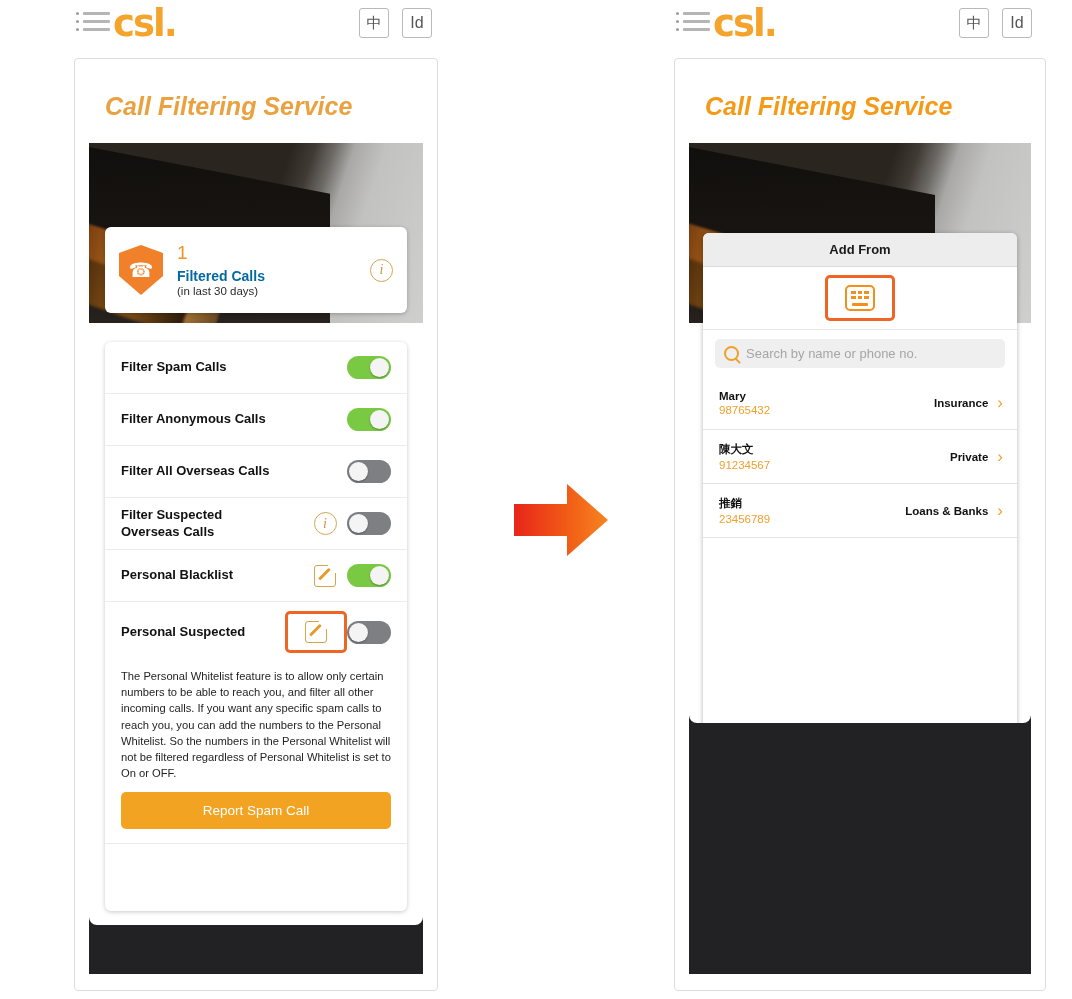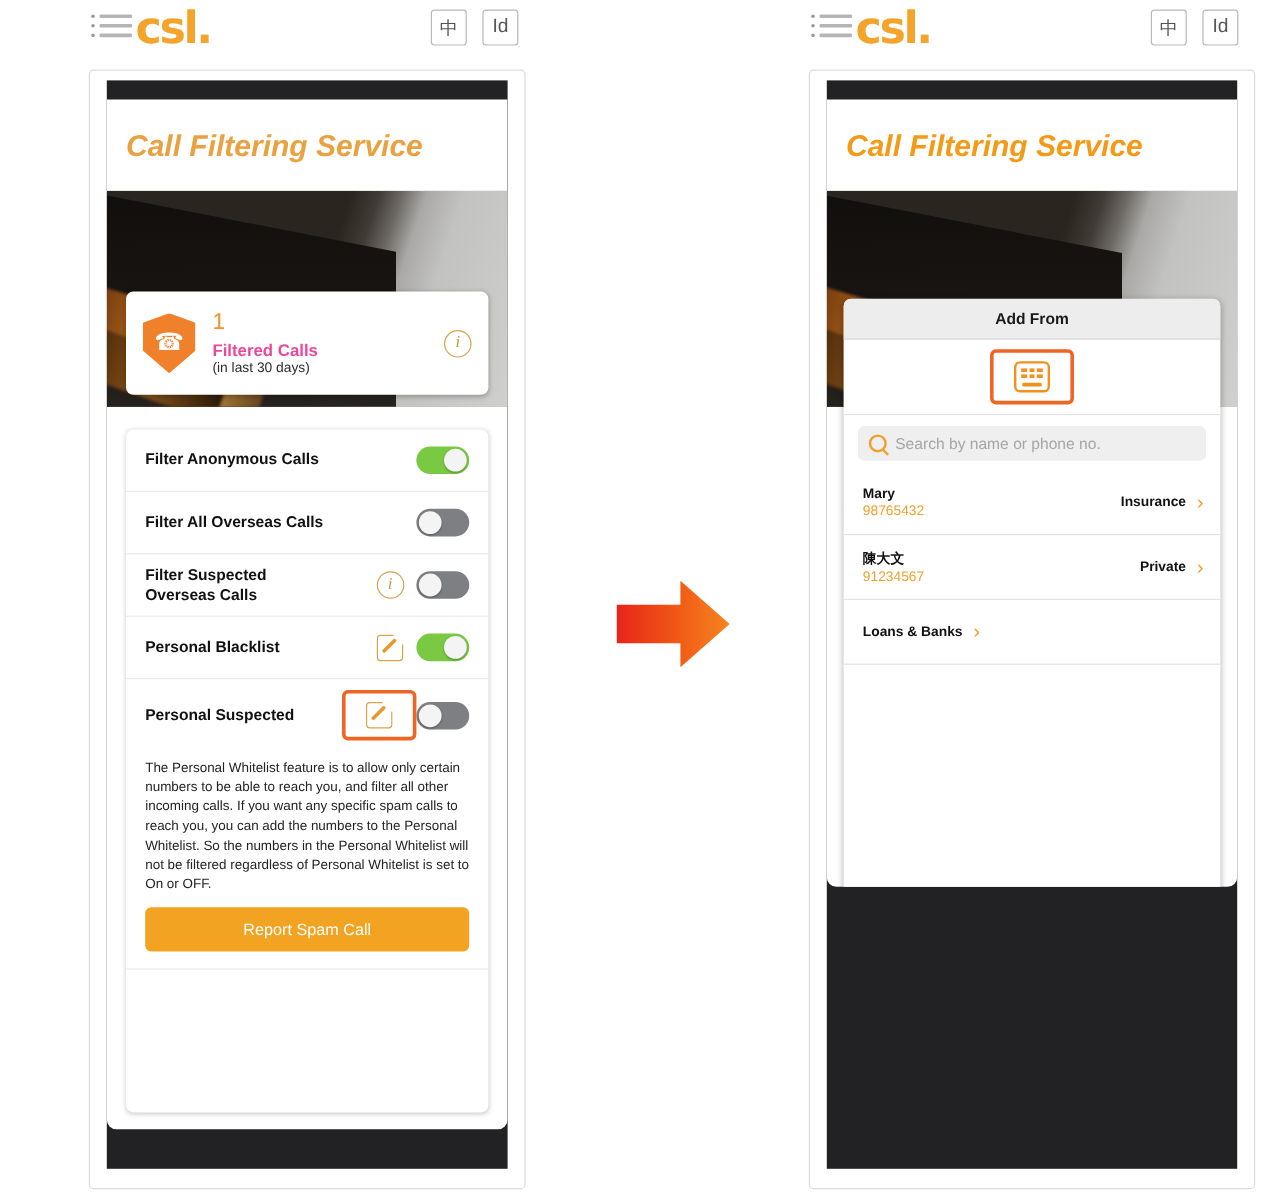--- a/index.html
+++ b/index.html
@@ -51,21 +51,21 @@
   }
   .device.left  { left: 44px;  top: 58px; width: 364px; height: 933px; }
   .device.right { left: 644px; top: 58px; width: 372px; height: 933px; }
 
   .screen {
     position: absolute; left: 14px; right: 14px; top: 8px; bottom: 16px;
     background: #222224;
     overflow: hidden;
   }
   .screen-inner {
-    position: absolute; left: 0; right: 0; top: 16px;
+    position: absolute; left: 0; right: 0; top: 0;
     background: #ffffff;
     border-radius: 0 0 8px 8px;
     overflow: hidden;
   }
   .screen-inner.l { height: 858px; }
   .screen-inner.r { height: 656px; }
 
   .app-title {
     font-style: italic; font-weight: bold;
     font-size: 25px;
@@ -108,21 +108,21 @@
   }
   .shield {
     position: relative; width: 44px; height: 50px; flex: none;
     background: #f0812a;
     clip-path: polygon(50% 0%, 100% 16%, 100% 62%, 50% 100%, 0% 62%, 0% 16%);
     display: flex; align-items: center; justify-content: center;
   }
   .shield .glyph { color:#fff; font-size: 20px; line-height: 1; }
   .summary-text { margin-left: 14px; flex: 1; }
   .summary-count { color: #f0932b; font-size: 19px; font-weight: 500; line-height: 1.1; }
-  .summary-label { color: #ec4899; font-size: 14px; font-weight: 600; margin-top: 4px; }
+  .summary-label { color: #0369a1; font-size: 14px; font-weight: 600; margin-top: 4px; }
   .summary-sub   { color: #2b2b2b; font-size: 11.5px; margin-top: 1px; }
   .info-circle {
     width: 21px; height: 21px; border: 1.4px solid #d3a455; border-radius: 50%;
     color: #c99646; font-size: 14px; font-style: italic;
     display: flex; align-items: center; justify-content: center;
     font-family: "Liberation Serif", serif; flex: none;
   }
 
   
   .settings {
@@ -307,20 +307,27 @@
           <div class="summary-text">
             <div class="summary-count">1</div>
             <div class="summary-label">Filtered Calls</div>
             <div class="summary-sub">(in last 30 days)</div>
           </div>
           <div class="info-circle">i</div>
         </div>
 
         <div class="settings">
 
+          <div class="srow">
+            <div class="lbl">Filter Spam Calls</div>
+            <div class="mid"></div>
+            <div class="toggle on">
+                <span class="knob"></span>
+              </div>
+          </div>
 
           <div class="srow">
             <div class="lbl">Filter Anonymous Calls</div>
             <div class="mid"></div>
             <div class="toggle on">
                 <span class="knob"></span>
               </div>
           </div>
 
           <div class="srow">
@@ -439,20 +446,24 @@
             </div>
             <div class="crow">
               <div class="who">
                 <div class="name">陳大文</div>
                 <div class="num">91234567</div>
               </div>
               <div class="tag">Private</div>
               <div class="chev">›</div>
             </div>
             <div class="crow">
+              <div class="who">
+                <div class="name">推銷</div>
+                <div class="num">23456789</div>
+              </div>
               <div class="tag">Loans &amp; Banks</div>
               <div class="chev">›</div>
             </div>
           </div>
 
         </div>
 
       </div>
     </div>
   </div>

